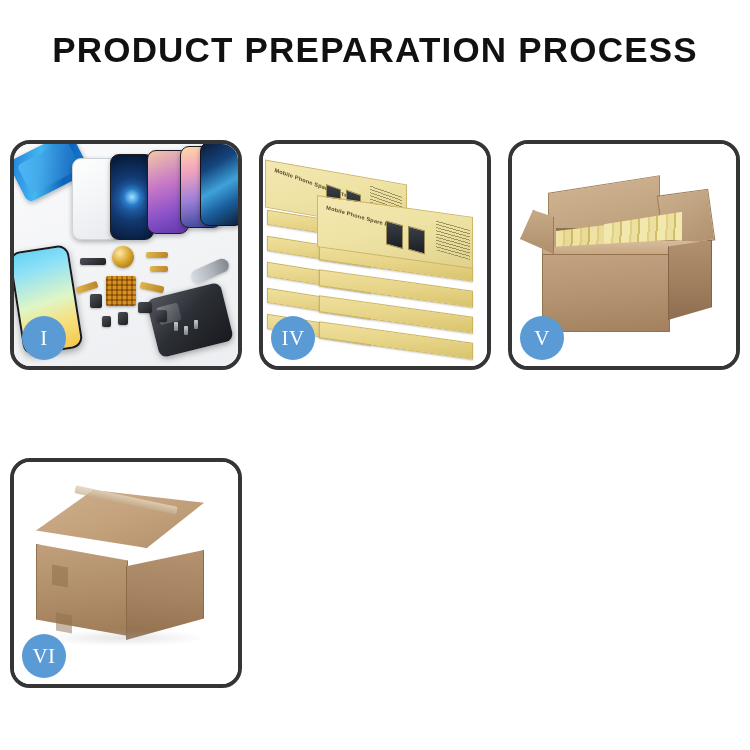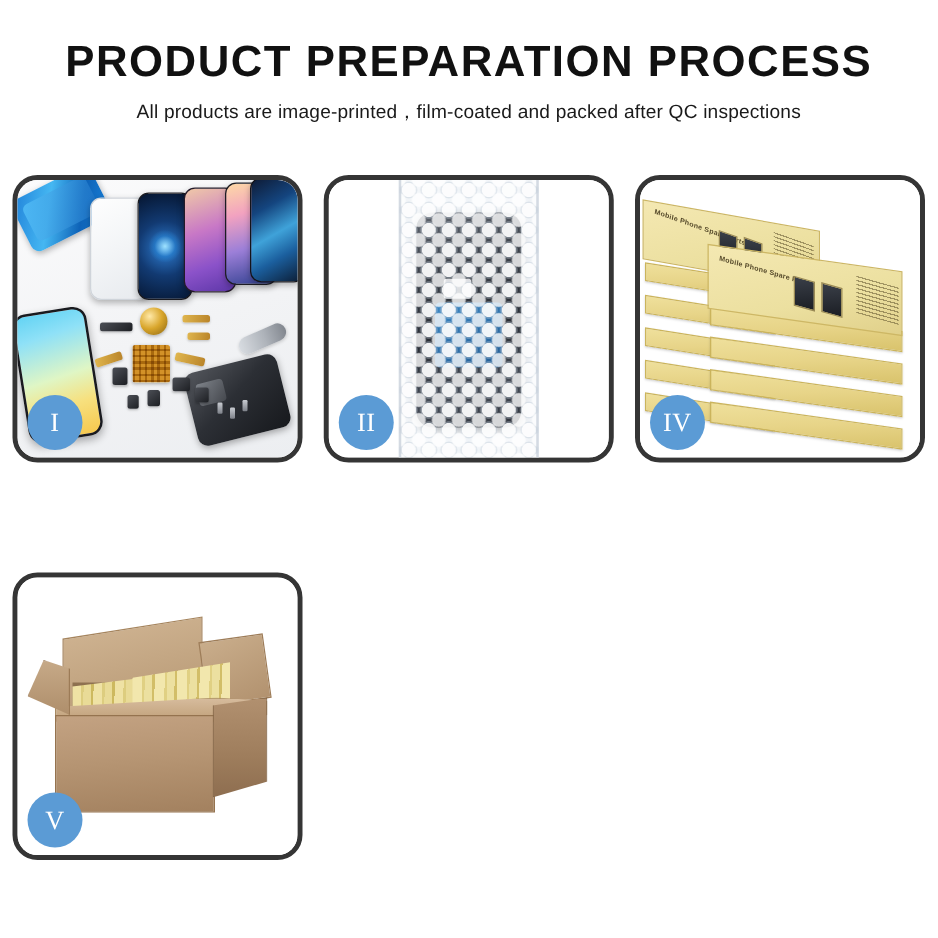--- a/index.html
+++ b/index.html
@@ -434,21 +434,20 @@
     background: radial-gradient(ellipse at center, rgba(170,170,175,.3) 0%, transparent 72%);
   }
 </style>
 </head>
 <body>
 
 <div class="page">
 
   <div class="header">
     <div class="title">PRODUCT PREPARATION PROCESS</div>
-    <div class="subtitle">All products are image-printed，film-coated and packed after QC inspections</div>
   </div>
 
   <div class="grid">
 
     <div class="panel">
       <div class="panel-art">
         <div class="p1-bg"></div>
         <div class="p1-blue"></div>
         <div class="phone-scr p1-glass"></div>
         <div class="phone-scr p1-phoneA"></div>
@@ -470,34 +469,20 @@
         <div class="p1-flex" style="left:136px; top:122px; width:18px; height:6px;"></div>
         <div class="p1-flex" style="left:62px;  top:140px; width:22px; height:7px; transform:rotate(-18deg);"></div>
         <div class="p1-flex" style="left:126px; top:140px; width:24px; height:7px; transform:rotate(12deg);"></div>
         <div class="p1-screw" style="left:160px; top:178px;"></div>
         <div class="p1-screw" style="left:170px; top:182px;"></div>
         <div class="p1-screw" style="left:180px; top:176px;"></div>
       </div>
       <div class="badge">I</div>
     </div>
 
-    <div class="panel">
-      <div class="panel-art">
-        <div class="p2-bg"></div>
-        <div class="p2-sheet"></div>
-        <div class="p2-phone">
-          <div class="p2-label2"></div>
-          <div class="p2-label"></div>
-        </div>
-        <div class="p2-bubbles"></div>
-        <div class="p2-seam" style="left:50%; margin-left:-56px;"></div>
-        <div class="p2-seam" style="left:50%; margin-left:54px;"></div>
-      </div>
-      <div class="badge">II</div>
-    </div>
 
 
     <div class="panel">
       <div class="panel-art">
         <div class="p4-bg"></div>
 
         <div class="box4" style="left:4px;  top:74px;  width:104px; height:15px; transform:skewY(9deg);"></div>
         <div class="box4" style="left:4px;  top:100px; width:104px; height:15px; transform:skewY(9deg);"></div>
         <div class="box4" style="left:4px;  top:126px; width:104px; height:15px; transform:skewY(9deg);"></div>
         <div class="box4" style="left:4px;  top:152px; width:104px; height:15px; transform:skewY(9deg);"></div>
@@ -534,15 +519,28 @@
         <div class="p5-boxes"></div>
         <div class="p5-boxes2"></div>
         <div class="p5-rim"></div>
         <div class="p5-flapLeft"></div>
         <div class="p5-front"></div>
         <div class="p5-side"></div>
       </div>
       <div class="badge">V</div>
     </div>
 
+    <div class="panel">
+      <div class="panel-art">
+        <div class="p6-bg"></div>
+        <div class="p6-top"></div>
+        <div class="p6-front"></div>
+        <div class="p6-right"></div>
+        <div class="p6-seam"></div>
+        <div class="p6-tab1"></div>
+        <div class="p6-tab2"></div>
+        <div class="p6-shadow"></div>
+      </div>
+      <div class="badge">VI</div>
+    </div>
 
   </div>
 </div>
 
 </body></html>

